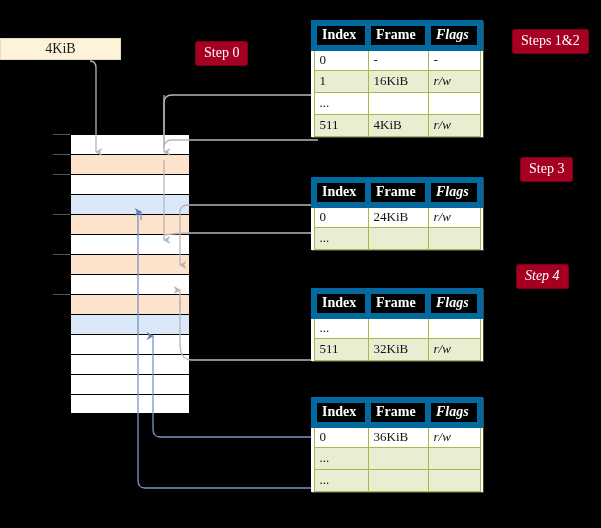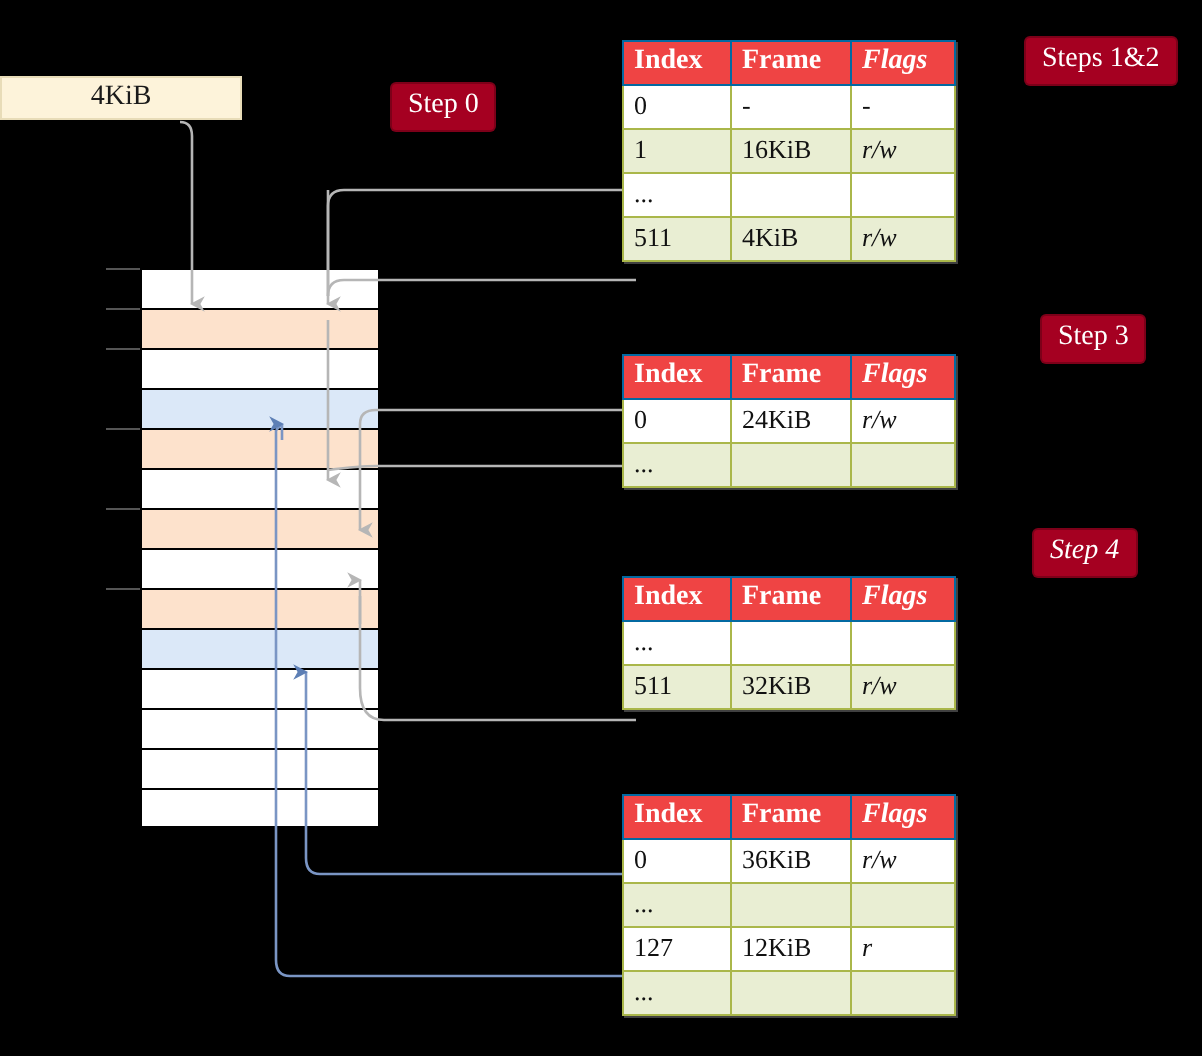--- a/index.html
+++ b/index.html
@@ -70,25 +70,25 @@
     border:1px solid #aab74a;
     padding:1px 5px 2px 5px;
     height:22px;
     box-sizing:border-box;
     text-align:left;
     vertical-align:middle;
     font-weight:normal;
     white-space:nowrap;
   }
   .ptable th{
-    background:#ef4444;
+    background:#000000;
     color:#ffffff;
     font-weight:bold;
     font-size:14px;
-    border:1px solid #0369a1;
+    border:6px solid #0369a1;
   }
   .ptable tr.alt td{background:#e9eed3;}
   .ptable td.hl{background:#fbf7a8;}
   .c-index{width:54px;}
   .c-frame{width:60px;}
   .c-flags{width:52px;font-style:italic;}
 
   svg.overlay{position:absolute;left:0;top:0;width:601px;height:528px;pointer-events:none;}
 </style>
 </head>
@@ -96,21 +96,21 @@
 
 <div class="stage">
 
   <div class="pagebox" style="left:0px;top:38px;width:121px;height:22px;">
     <span>4KiB</span>
   </div>
 
   <div class="badge" style="left:196px;top:42px;">
     <span>Step 0</span>
   </div>
-  <div class="badge" style="left:513px;top:19px;">
+  <div class="badge" style="left:513px;top:30px;">
     <span>Steps 1&amp;2</span>
   </div>
   <div class="badge" style="left:521px;top:158px;text-align:right;">
     <span>Step 3</span>
   </div>
   <div class="badge" style="left:517px;top:265px;font-style:italic;">
     <span>Step 4</span>
   </div>
 
   <div class="memcol" id="memcol">
@@ -261,25 +261,20 @@
         <tr>
           <td class="c-index">0</td>
           <td class="c-frame">36KiB</td>
           <td class="c-flags">r/w</td>
         </tr>
         <tr class="alt">
           <td class="c-index">...</td>
           <td class="c-frame"></td>
           <td class="c-flags"></td>
         </tr>
-        <tr>
-          <td class="c-index">127</td>
-          <td class="c-frame">12KiB</td>
-          <td class="c-flags">r</td>
-        </tr>
         <tr class="alt">
           <td class="c-index">...</td>
           <td class="c-frame"></td>
           <td class="c-flags"></td>
         </tr>
       </tbody>
     </table>
 
 <div class="tick" style="top: 134px;"></div>
     <div class="tick" style="top: 154px;"></div>

